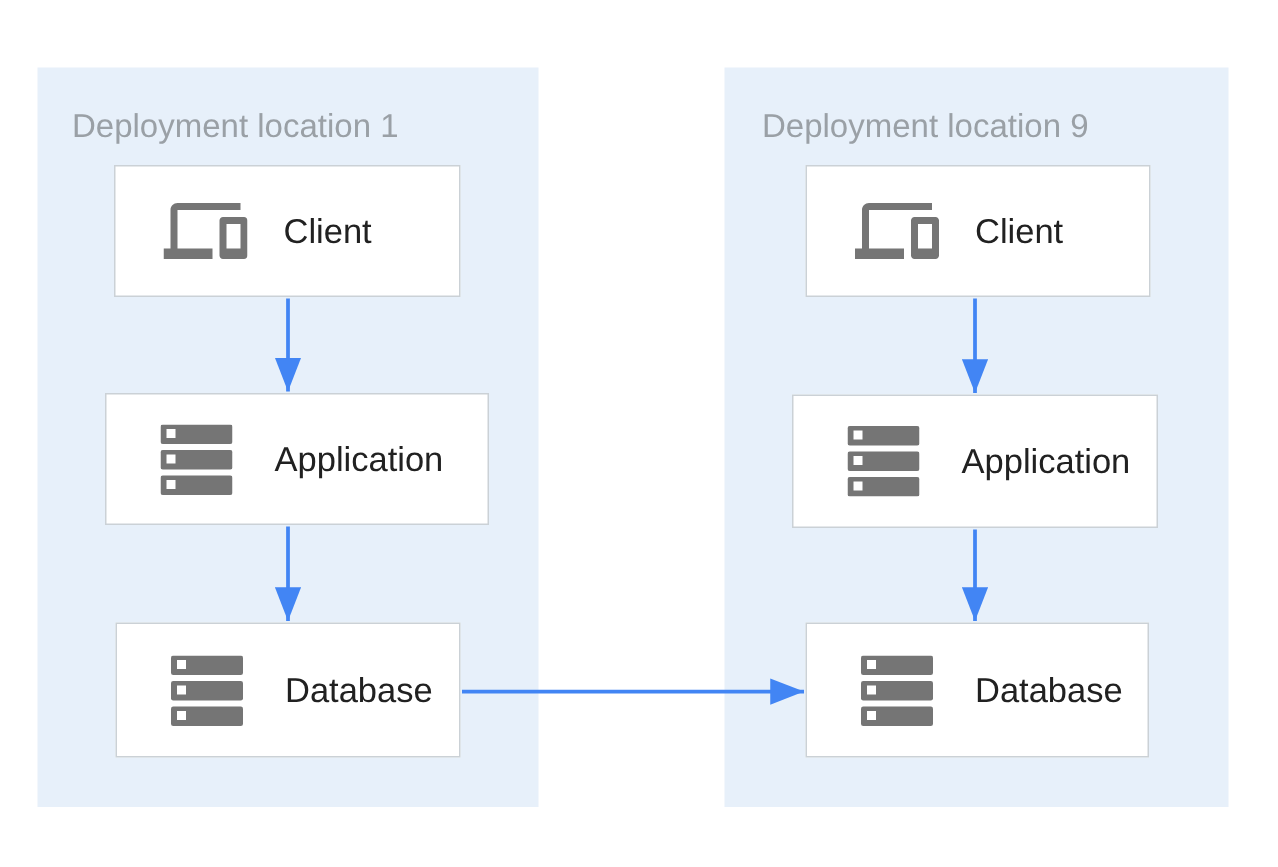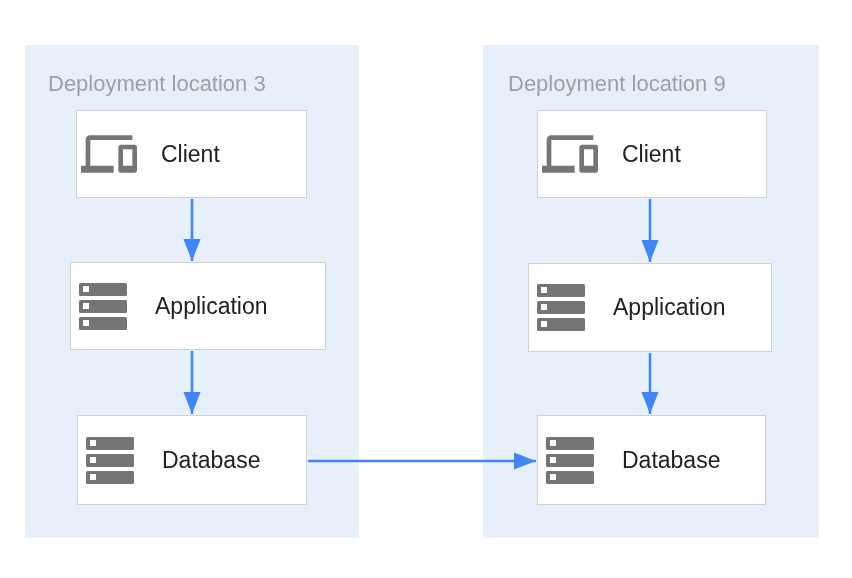--- a/index.html
+++ b/index.html
@@ -35,21 +35,21 @@
     white-space:nowrap;
   }
   .p2 .panel-title{left:25px;}
   .node{
     position:absolute;
     background:var(--node-bg);
     border:1px solid var(--node-border);
     box-sizing:border-box;
     display:flex;
     align-items:center;
-    padding-left:4px;
+    padding-left:32px;
   }
   .p1 .n-client{left:51px;top:65px;width:231px;height:88px;}
   .p1 .n-app{left:45px;top:217px;width:256px;height:88px;}
   .p1 .n-db{left:52px;top:370px;width:230px;height:90px;}
   .p2 .n-client{left:54px;top:65px;width:230px;height:88px;}
   .p2 .n-app{left:45px;top:218px;width:244px;height:89px;}
   .p2 .n-db{left:54px;top:370px;width:229px;height:90px;}
   .node-icon{
     width:56px;
     display:flex;
@@ -74,21 +74,21 @@
     stroke-width:2.5;
   }
   .arrowhead{fill:var(--accent);}
 </style>
 </head>
 <body>
 
 <div class="canvas">
 
   <div class="panel p1">
-    <div class="panel-title">Deployment location 3</div>
+    <div class="panel-title">Deployment location 1</div>
 
     <div class="node n-client">
       <span class="node-icon">
         <svg viewBox="0 0 24 24" width="60" height="60">
             <path d="M4 6h18V4H4c-1.1 0-2 .9-2 2v11H0v3h14v-3H4V6zm19 2h-6c-.55 0-1 .45-1 1v10c0 .55.45 1 1 1h6c.55 0 1-.45 1-1V9c0-.55-.45-1-1-1zm-1 9h-4v-7h4v7z"></path>
           </svg>
       </span>
       <span class="node-label">Client</span>
     </div>
 

